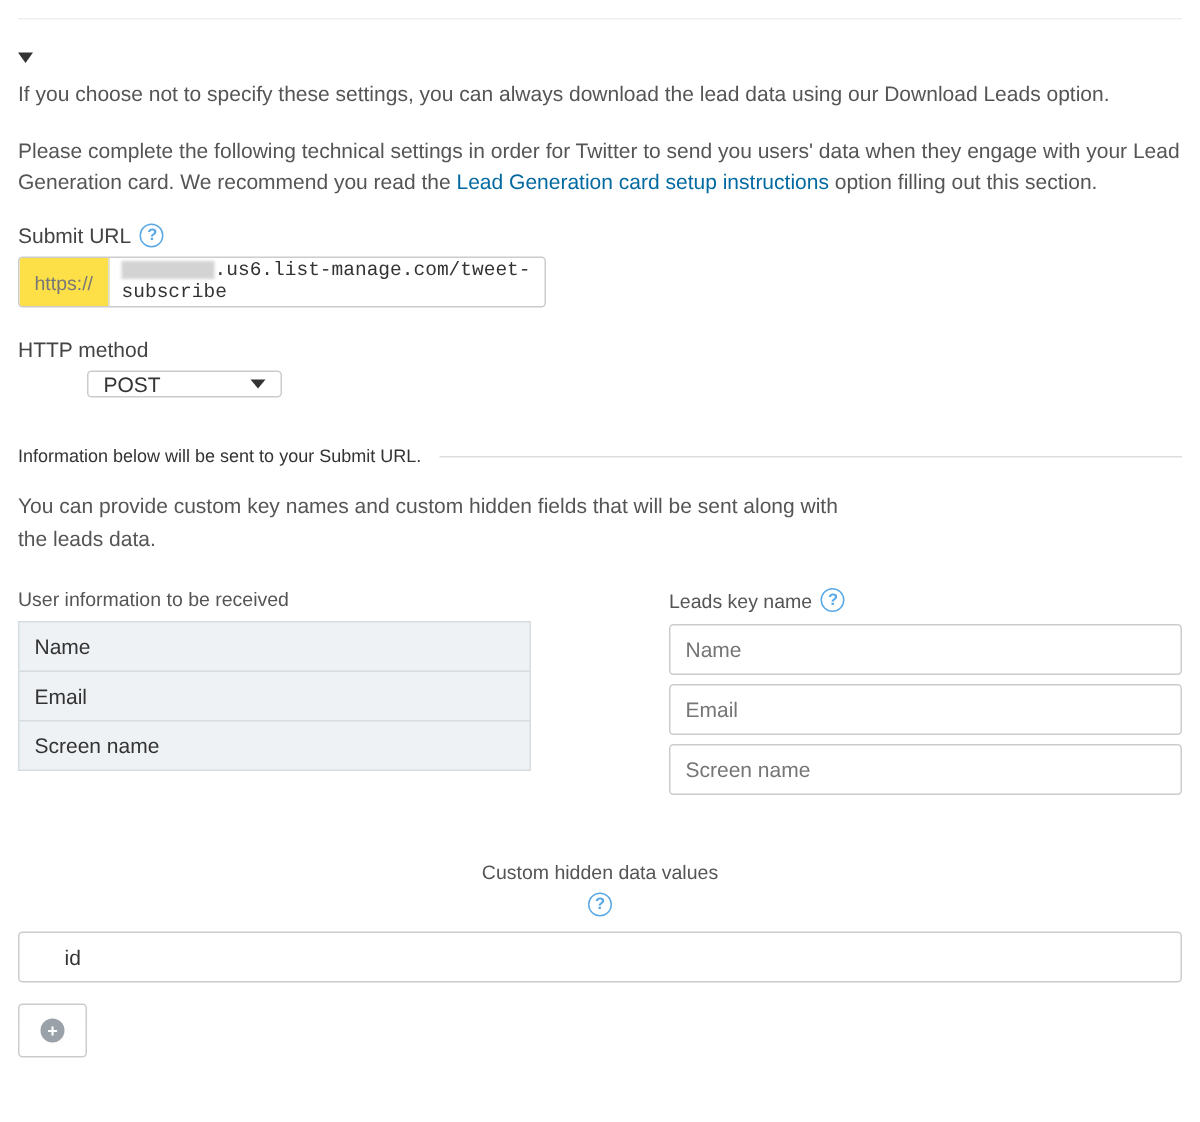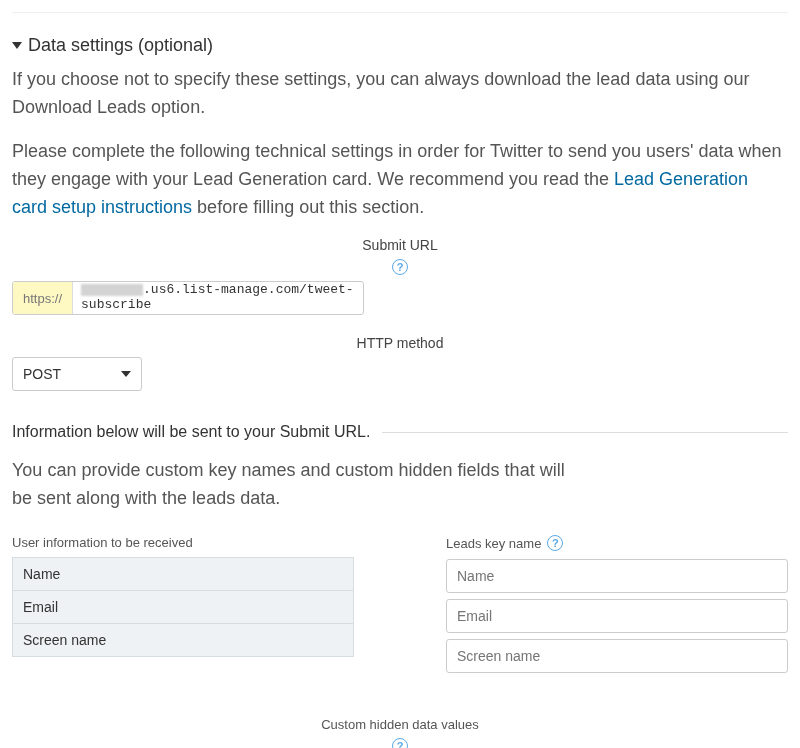--- a/index.html
+++ b/index.html
@@ -25,37 +25,36 @@
       font-weight: 400;
       color: #333;
     }
     .triangle-down {
       width: 0; height: 0;
       border-left: 5px solid transparent;
       border-right: 5px solid transparent;
       border-top: 7px solid #333;
     }
     p.desc {
-      font-size: 18px;
+      font-size: 14px;
       line-height: 1.55;
       color: #555;
       margin-bottom: 16px;
     }
     a.link {
       color: #0369a1;
       text-decoration: none;
     }
     .label-row {
       display: flex;
       align-items: center;
       gap: 6px;
       font-size: 14px;
       color: #444;
       margin-bottom: 6px;
-      flex-direction: column;
     }
     .help-icon {
       width: 16px; height: 16px;
       border: 1px solid #5aa9e6;
       border-radius: 50%;
       color: #5aa9e6;
       font-size: 11px;
       display: inline-flex;
       align-items: center;
       justify-content: center;
@@ -65,21 +64,21 @@
       display: inline-flex;
       align-items: center;
       border: 1px solid #ccc;
       border-radius: 3px;
       height: 34px;
       overflow: hidden;
       background: #fff;
       margin-bottom: 20px;
     }
     .url-scheme {
-      background: #fef9c3;
+      background: #fde047;
       padding: 0 10px;
       height: 100%;
       display: flex;
       align-items: center;
       font-size: 13px;
       color: #777;
       border-right: 1px solid #ddd;
     }
     .url-input {
       border: none;
@@ -87,44 +86,45 @@
       padding: 0 8px;
       height: 100%;
       font-size: 13px;
       color: #333;
       width: 290px;
       font-family: Liberation Mono, monospace;
     }
     .select-wrap {
       border: 1px solid #ccc;
       border-radius: 3px;
-      height: 34px;
+      height: 18px;
       width: 130px;
       padding: 0 10px;
       display: flex;
       align-items: center;
       justify-content: space-between;
       background: #fff;
       margin-bottom: 32px;
+      margin-left: 46px;
     }
     .select-wrap span { font-size: 14px; }
     .caret {
       width: 0; height: 0;
       border-left: 5px solid transparent;
       border-right: 5px solid transparent;
       border-top: 6px solid #333;
     }
     .subheader-row {
       display: flex;
       align-items: center;
       gap: 12px;
       margin-bottom: 16px;
     }
     .subheader {
-      font-size: 16px;
+      font-size: 12px;
       font-weight: 400;
       color: #333;
     }
     .divider-line {
       flex: 1;
       border-top: 1px solid #ddd;
     }
     .two-col {
       display: flex;
       gap: 92px;
@@ -230,29 +230,28 @@
   </style>
 </head>
 <body>
 
 
 
 <div class="top-divider"></div>
 
 <div class="section-header">
   <span class="triangle-down"></span>
-  <h2>Data settings (optional)</h2>
 </div>
 
 <p class="desc">If you choose not to specify these settings, you can always download the lead data using our Download Leads option.</p>
 
 <p class="desc">
   <span>Please complete the following technical settings in order for Twitter to send you users' data when they engage with your Lead Generation card. We recommend you read the </span>
   <a href="#" class="link">Lead Generation card setup instructions</a>
-  <span> before filling out this section.</span>
+  <span> option filling out this section.</span>
 </p>
 
 <div class="label-row">
   <span>Submit URL</span>
   <span class="help-icon">?</span>
 </div>
 <div class="url-input-wrap">
   <div class="url-scheme">https://</div>
   <div class="url-input">
     <span class="redact" style="width:62px"></span><span>.us6.list-manage.com/tweet-subscribe</span>

